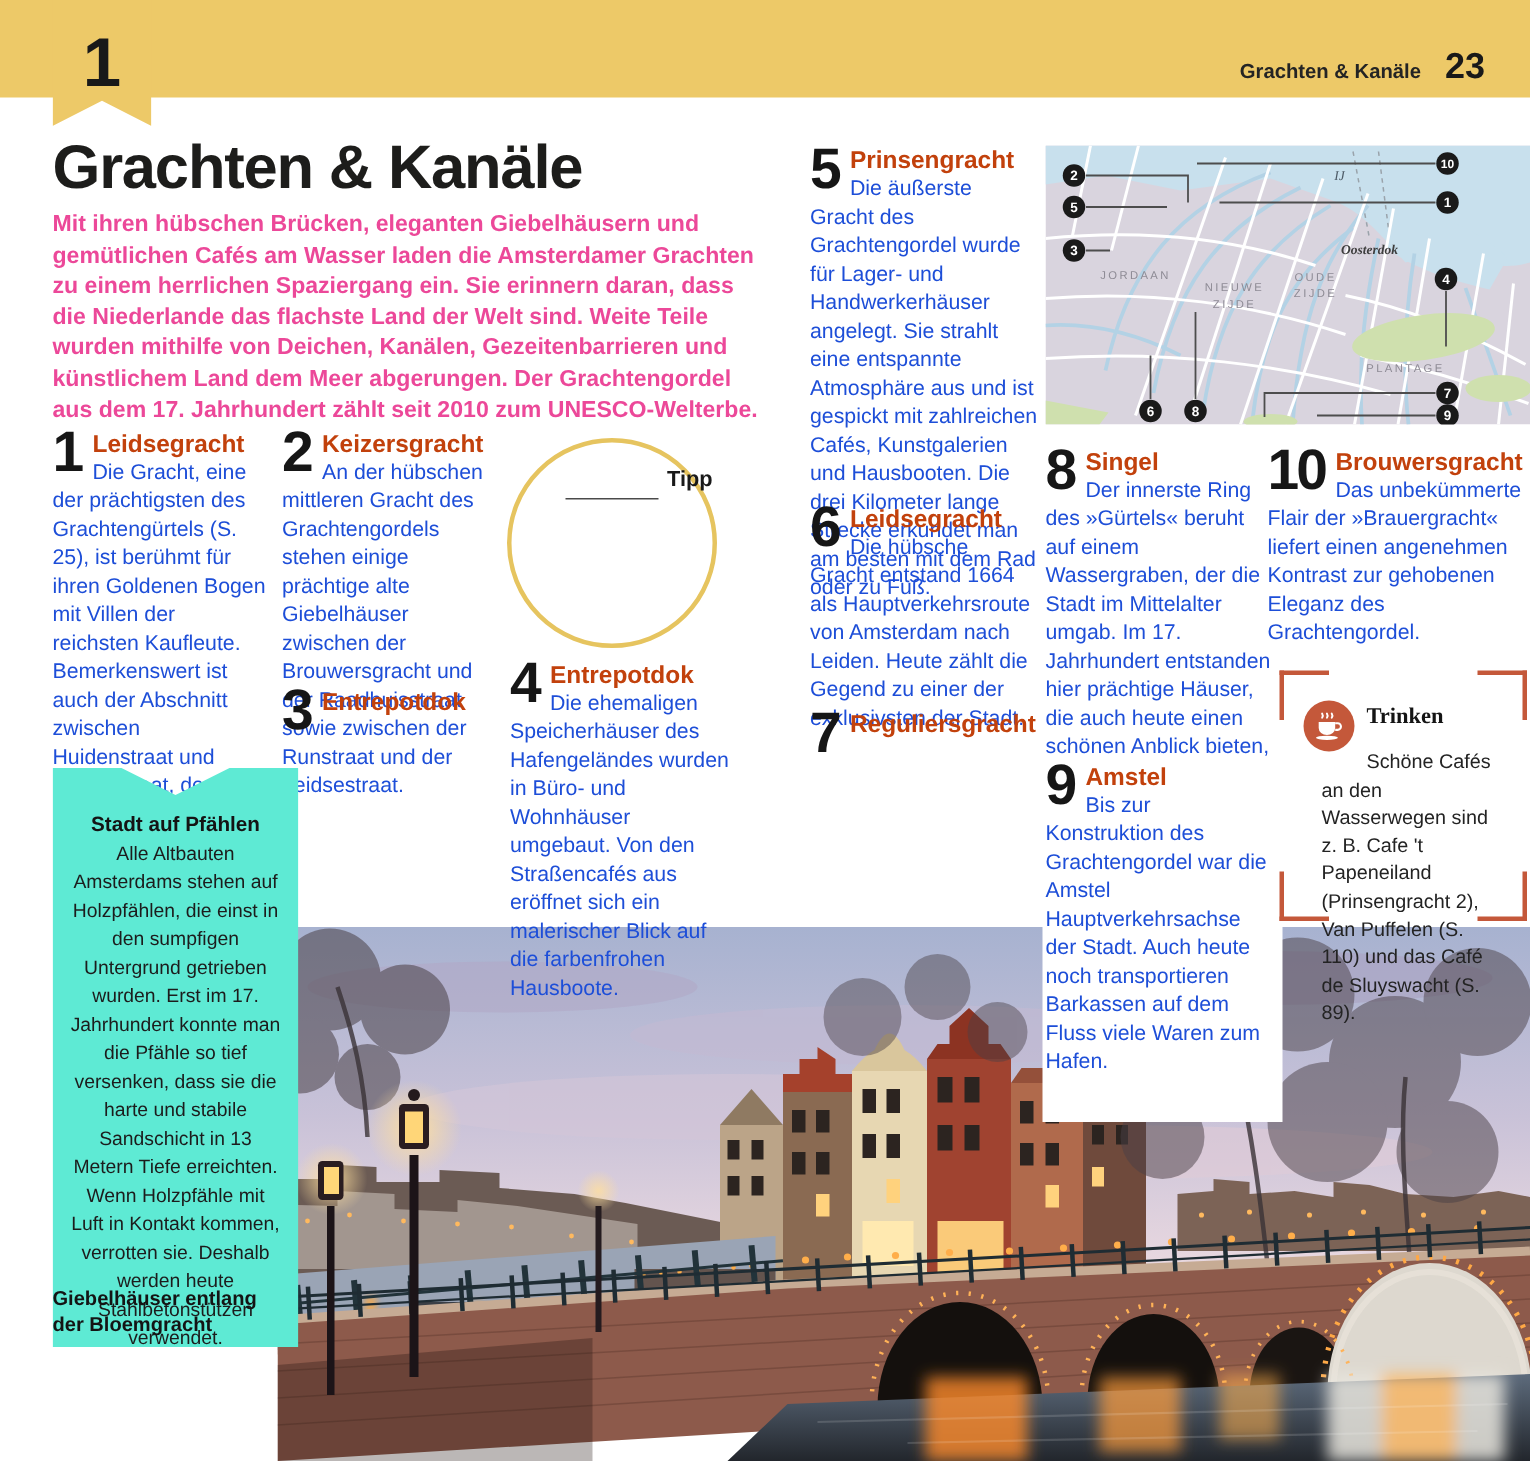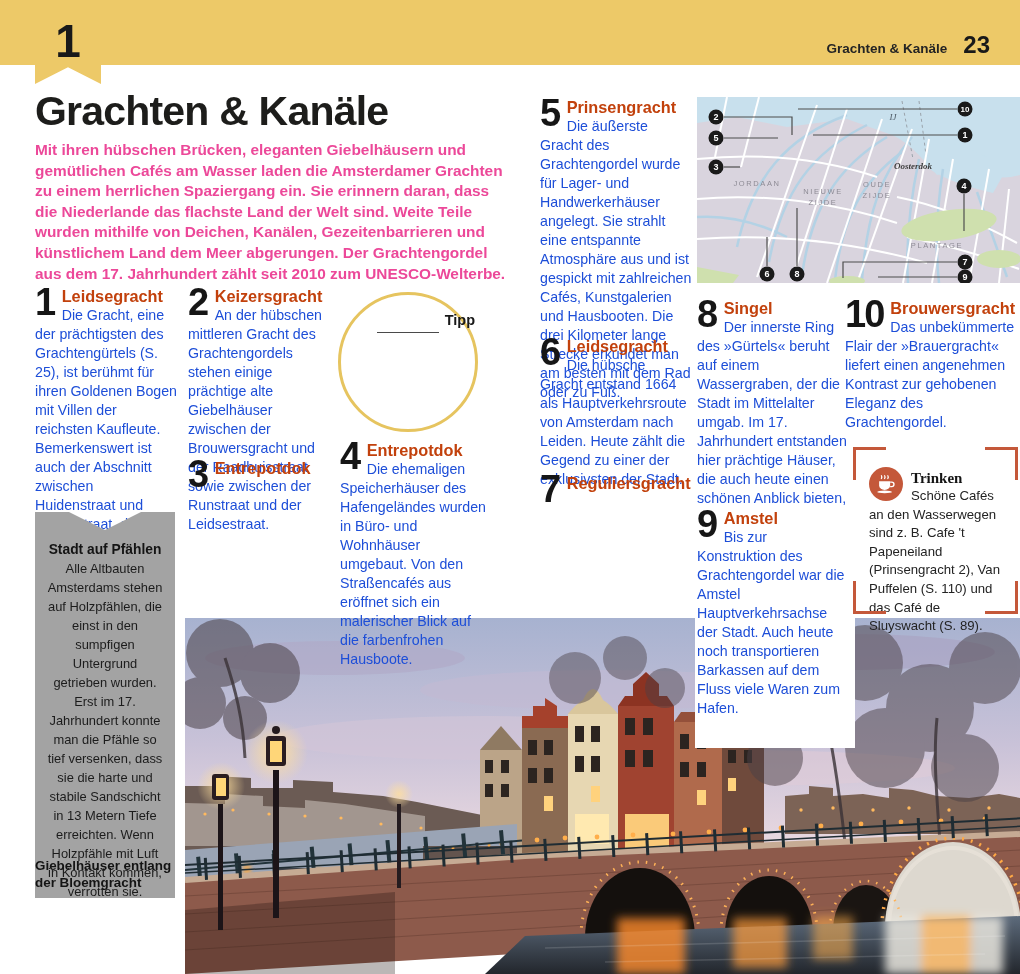--- a/index.html
+++ b/index.html
@@ -41,41 +41,41 @@
   .e10 .num{font-size:38px;letter-spacing:-2px;}
 
   
   .tip{position:absolute;left:338px;top:292px;width:140px;height:140px;border:3px solid #e6c45f;
        border-radius:50%;box-sizing:border-box;text-align:center;padding-top:17px;}
   .tip-label{font-size:14.5px;font-weight:800;color:#191919;margin-bottom:4px;text-align:right;}
   .tip-divider{width:62px;border:0;border-top:1.5px solid #4a4a4a;margin:0 auto 7px;}
   .tip-text{font-size:12.8px;line-height:17px;color:#222;padding:0 13px;}
 
   
-  .sidebar{position:absolute;left:35px;top:512px;width:140px;height:386px;background:#a3a3a3;
+  .sidebar{position:absolute;left:35px;top:512px;width:164px;height:386px;background:#5eead4;
            clip-path:polygon(0 0,calc(50% - 36px) 0,50% 18px,calc(50% + 36px) 0,100% 0,100% 100%,0 100%);
            box-sizing:border-box;text-align:center;padding:30px 12px 0;}
   .sidebar h4{margin:0 0 2px;font-size:13.8px;font-weight:700;color:#141414;}
   .sidebar p{margin:0;font-size:12.9px;line-height:19px;color:#1c1c1c;}
 
   .caption{position:absolute;left:35px;top:857px;width:140px;text-align:left;
            font-size:13.4px;line-height:17px;font-weight:700;color:#141414;}
 
   
   .drink{position:absolute;left:853px;top:447px;width:165px;height:167px;box-sizing:border-box;
          padding:20px 12px 0 16px;}
   .drink .c{position:absolute;width:30px;height:30px;border:0 solid #c4583a;}
   .drink .tl{left:0;top:0;border-left-width:3px;border-top-width:3px;}
   .drink .tr{right:0;top:0;border-right-width:3px;border-top-width:3px;}
   .drink .bl{left:0;bottom:0;border-left-width:3px;border-bottom-width:3px;}
   .drink .br{right:0;bottom:0;border-right-width:3px;border-bottom-width:3px;}
   .drink .cup{float:left;width:34px;height:34px;border-radius:50%;background:#c4583a;
               margin:0 8px 2px 0;display:flex;align-items:center;justify-content:center;}
   .drink h4{margin:0;font-size:15px;font-weight:800;color:#141414;padding-top:3px;font-family:Liberation Serif, serif;}
-  .drink p{margin:0;font-size:13.2px;line-height:18.6px;color:#232323;}
+  .drink p{margin:12px;font-size:13.2px;line-height:18.6px;color:#232323;}
 
   
   .map{position:absolute;left:697px;top:97px;width:323px;height:186px;}
   .map svg{display:block;width:100%;height:100%;}
   .photo{position:absolute;left:185px;top:618px;width:835px;height:356px;}
   .photo svg{display:block;width:100%;height:100%;}
 </style>
 </head>
 <body>
 

